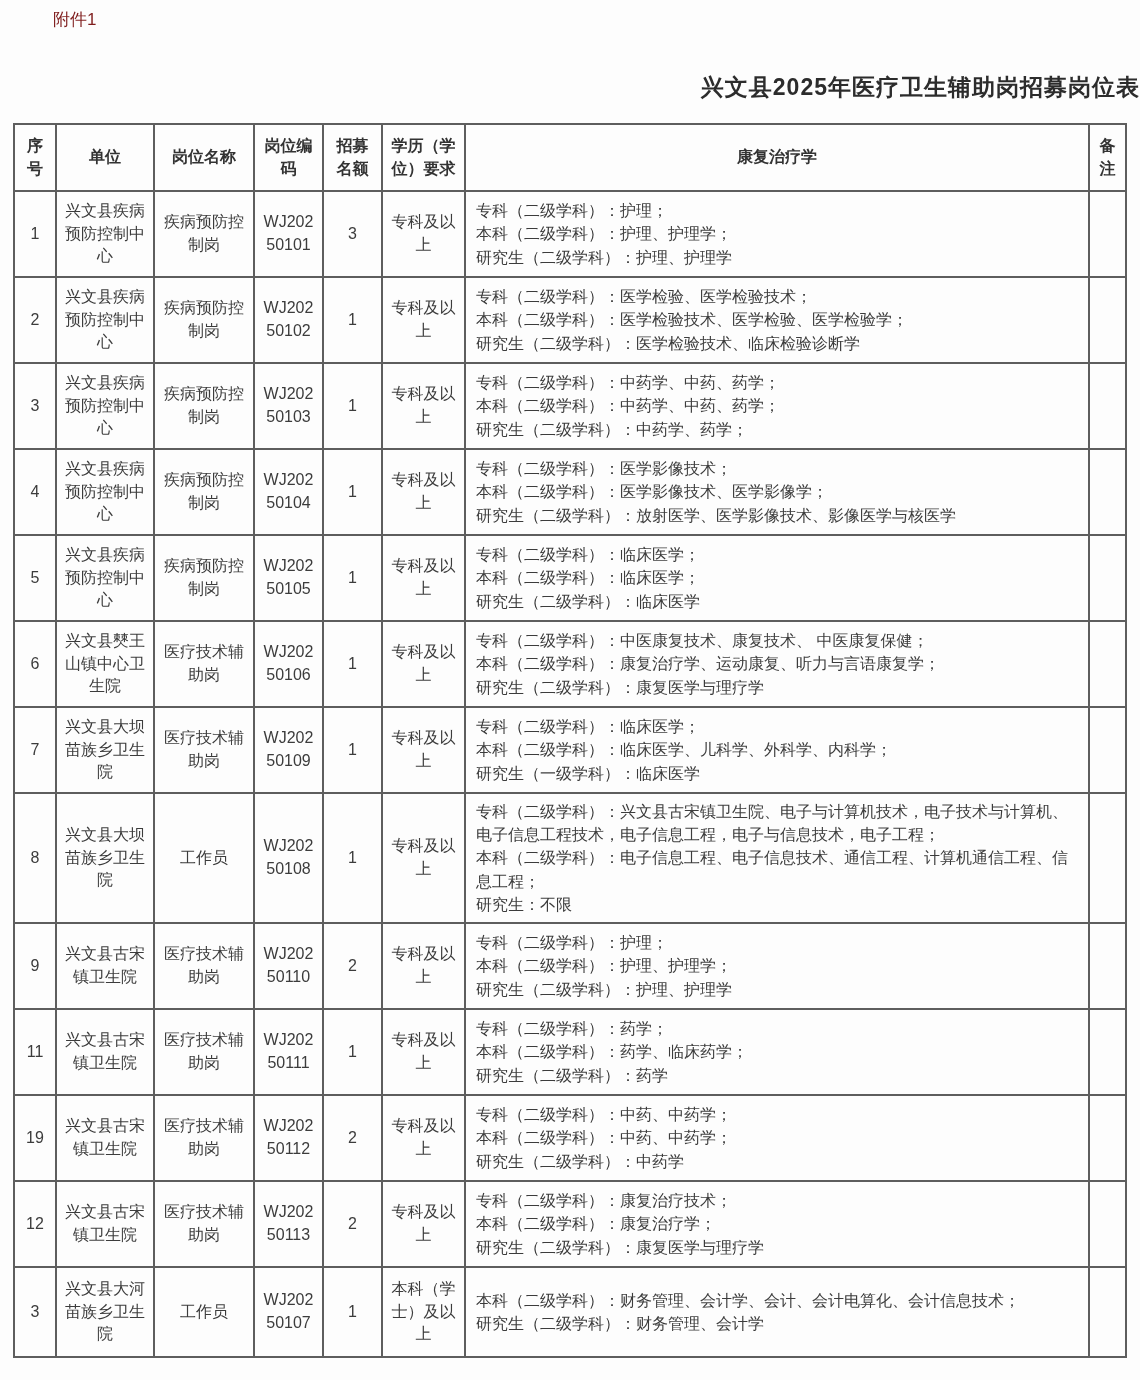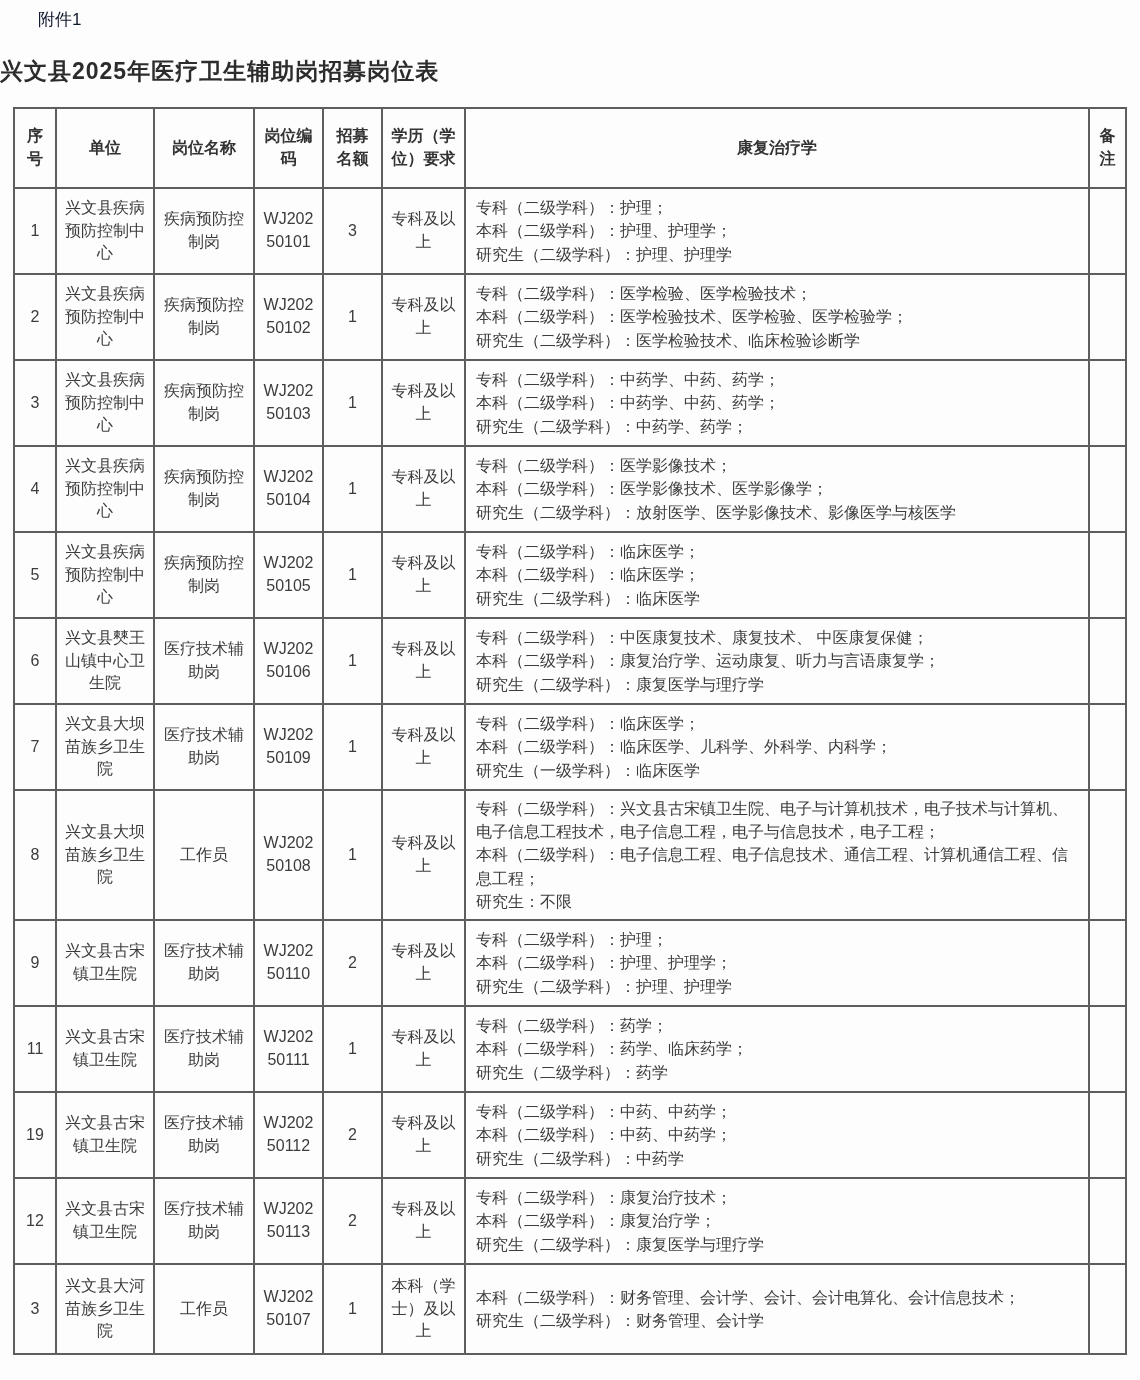--- a/index.html
+++ b/index.html
@@ -4,26 +4,26 @@
 <style>
   html,body{margin:0;padding:0;}
   body{
     width:1140px;height:1380px;
     background:#fdfdfd;
     color:#3c3c3c;
     font-family:"Liberation Sans","DejaVu Sans",sans-serif;
     position:relative;
   }
   .attachment{
-    position:absolute;top:8px;left:38px;
-    font-size:17px;color:#0f172a;
+    position:absolute;top:8px;left:53px;
+    font-size:17px;color:#7f1d1d;
   }
   .title{
-    padding-top:56px;
-    text-align:left;
+    padding-top:72px;
+    text-align:right;
     font-size:23px;font-weight:bold;color:#2c2c2c;
     letter-spacing:1px;
   }
   table.positions{
     margin:20px 0 0 13px;
     width:1112px;
     border-collapse:collapse;
     table-layout:fixed;
   }
   .positions th,.positions td{
@@ -32,21 +32,21 @@
     text-align:center;
     vertical-align:middle;
     font-size:16px;
     line-height:1.42;
     color:#3c3c3c;
     word-break:break-all;
     overflow:hidden;
   }
   .positions th{font-weight:bold;color:#333;}
   .positions tr{height:86px;}
-  .positions tr.header-row{height:80px;}
+  .positions tr.header-row{height:67px;}
   .positions tr.tall{height:130px;}
   .positions tr.last{height:90px;}
   .positions td.major{
     text-align:left;
     white-space:pre-line;
     padding:4px 10px;
     line-height:1.45;
     border-radius:25px;
   }
 </style>

